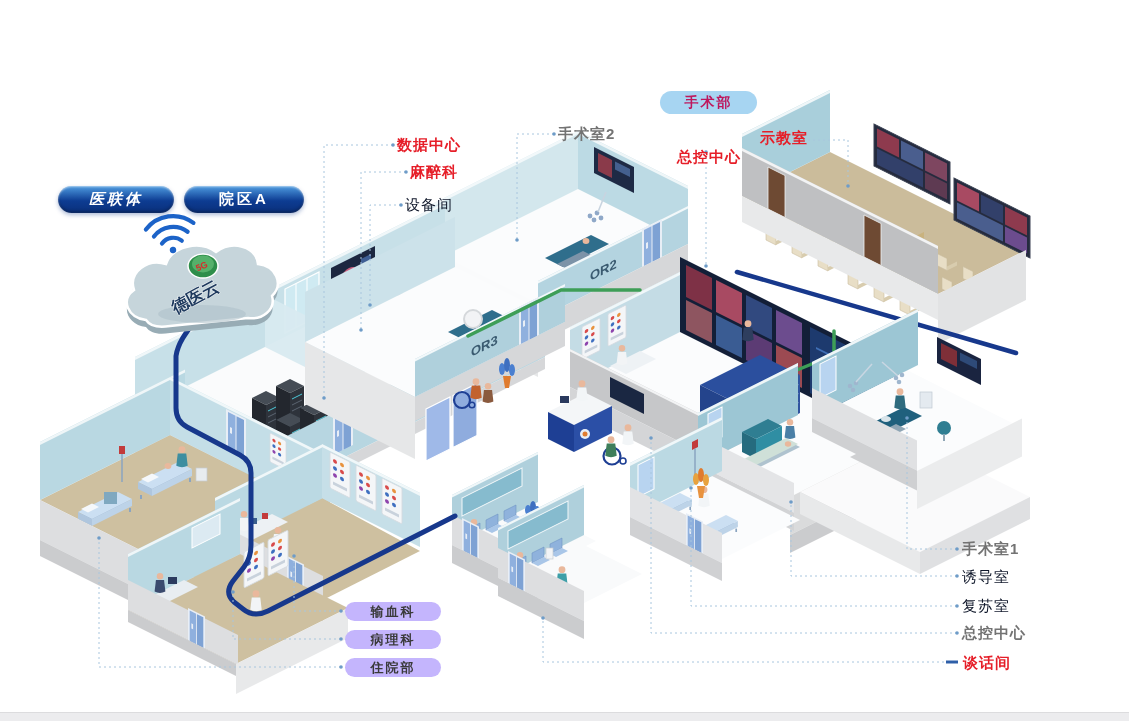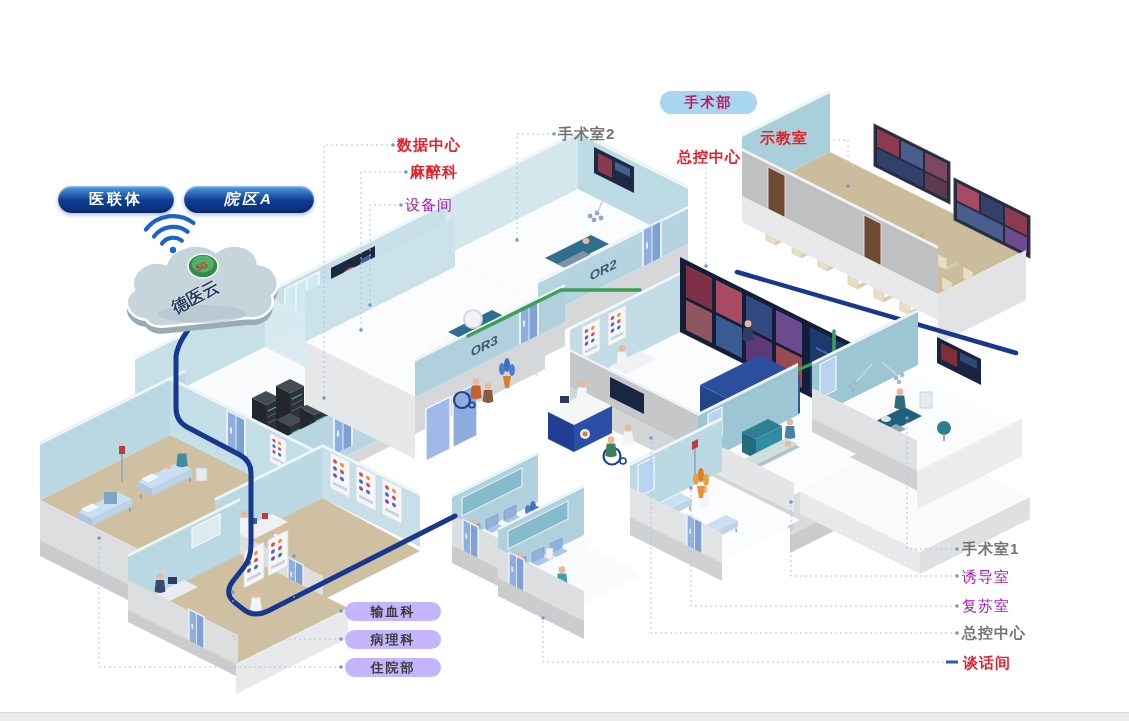--- a/index.html
+++ b/index.html
@@ -2,21 +2,21 @@
 <html><head>
 <meta charset="utf-8">
 <style>
   html,body{margin:0;padding:0;background:#fff;}
   .stage{position:relative;width:1129px;height:721px;background:#ffffff;overflow:hidden;
          font-family:"Liberation Sans",sans-serif;}
   .stage svg{position:absolute;left:0;top:0;}
   svg text{font-family:"Liberation Sans",sans-serif;}
   .lbl{position:absolute;font-size:15px;font-weight:700;letter-spacing:1px;white-space:nowrap;line-height:16px;}
   .lbl-red{color:#E61E28;}
-  .lbl-gray{color:#a21caf;font-weight:400;}
+  .lbl-gray{color:#0f172a;font-weight:400;}
   .lbl-dark{color:#737373;}
   .pill-org{position:absolute;height:27px;border-radius:14px;color:#fff;font-weight:700;font-size:15px;
      letter-spacing:3px;display:flex;align-items:center;justify-content:center;
      background:linear-gradient(180deg,#4E9BE0 0%,#0D3C92 55%,#0A2F7A 100%);
      box-shadow:0 2px 4px rgba(20,60,140,.35), inset 0 1px 2px rgba(255,255,255,.55), inset 0 -2px 3px rgba(0,0,0,.25);}
   .badge-dept{position:absolute;left:660px;top:91px;width:97px;height:23px;border-radius:12px;
      background:#A7D5F2;color:#be185d;font-size:14px;font-weight:700;letter-spacing:2px;
      display:flex;align-items:center;justify-content:center;}
   .pill-lite{position:absolute;left:345px;width:96px;height:19px;border-radius:10px;background:#c4b5fd;
      color:#3A3A3A;font-size:13px;font-weight:700;letter-spacing:2px;
@@ -584,22 +584,22 @@
   <circle cx="543" cy="618" r="1.8"></circle>
   <circle cx="341" cy="611" r="1.8"></circle>
         <circle cx="294" cy="556" r="1.8"></circle>
   <circle cx="341" cy="639" r="1.8"></circle>
         <circle cx="233" cy="592" r="1.8"></circle>
   <circle cx="341" cy="667" r="1.8"></circle>
         <circle cx="99" cy="538" r="1.8"></circle>
 </g>
 </svg>
 
-<div class="pill-org" style="left:58px;top:186px;width:116px;">医联体</div>
-<div class="pill-org" style="left:184px;top:186px;width:130px;font-style:italic;">院区A</div>
+<div class="pill-org" style="left:58px;top:186px;width:116px;font-style:italic;">医联体</div>
+<div class="pill-org" style="left:184px;top:186px;width:120px;">院区A</div>
 
 <div class="badge-dept">手术部</div>
 
 <div class="lbl lbl-red" style="left:397px;top:137px;">数据中心</div>
 <div class="lbl lbl-red" style="left:410px;top:164px;">麻醉科</div>
 <div class="lbl lbl-gray" style="left:405px;top:197px;">设备间</div>
 <div class="lbl lbl-dark" style="left:558px;top:126px;">手术室2</div>
 <div class="lbl lbl-red" style="left:677px;top:113px;margin-top:36px;">总控中心</div>
 <div class="lbl lbl-red" style="left:760px;top:130px;">示教室</div>
 <div class="lbl lbl-dark" style="left:962px;top:541px;">手术室1</div>

